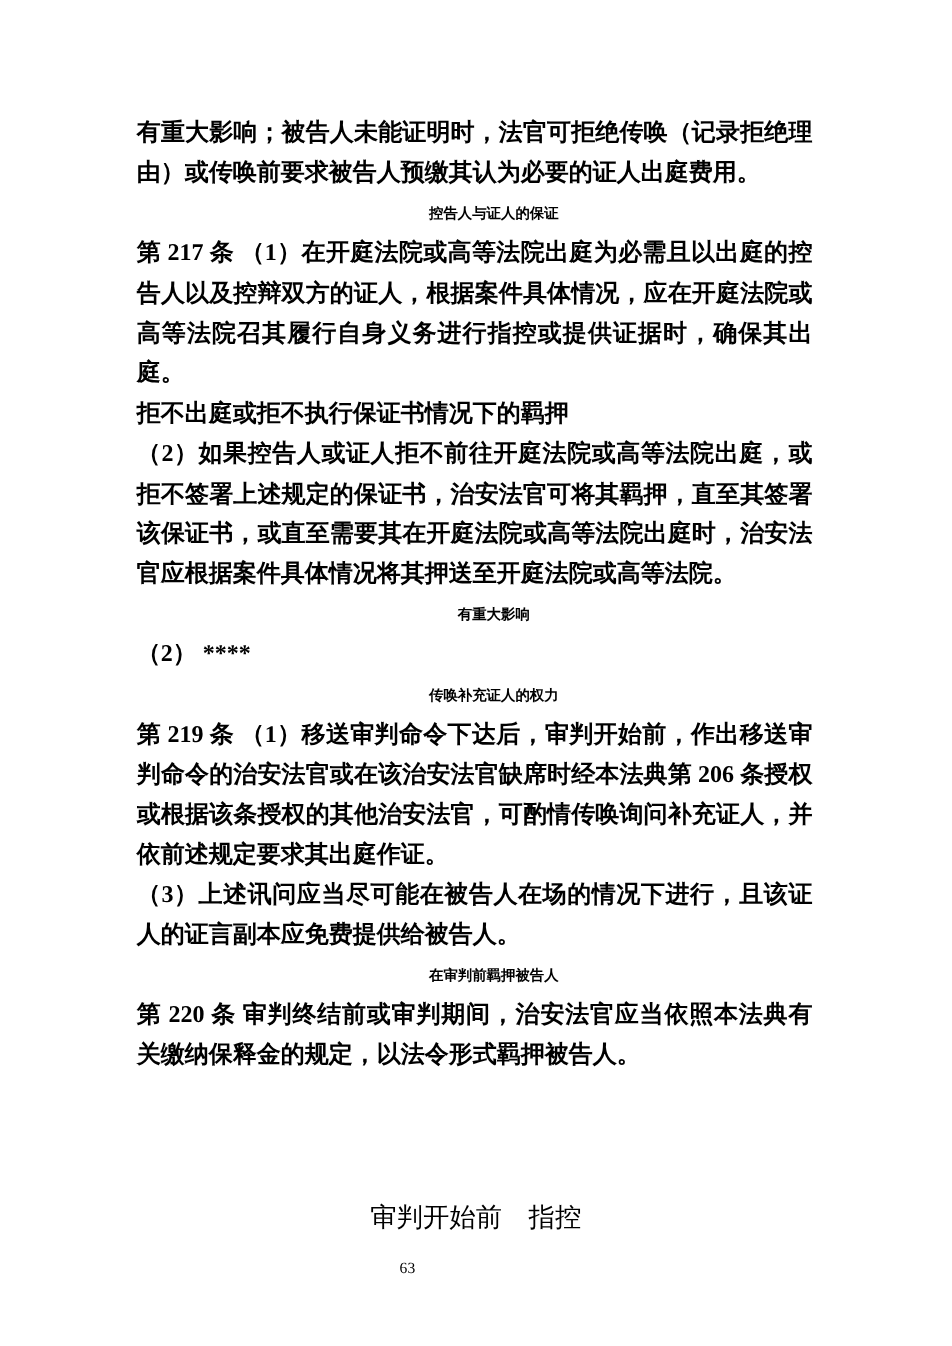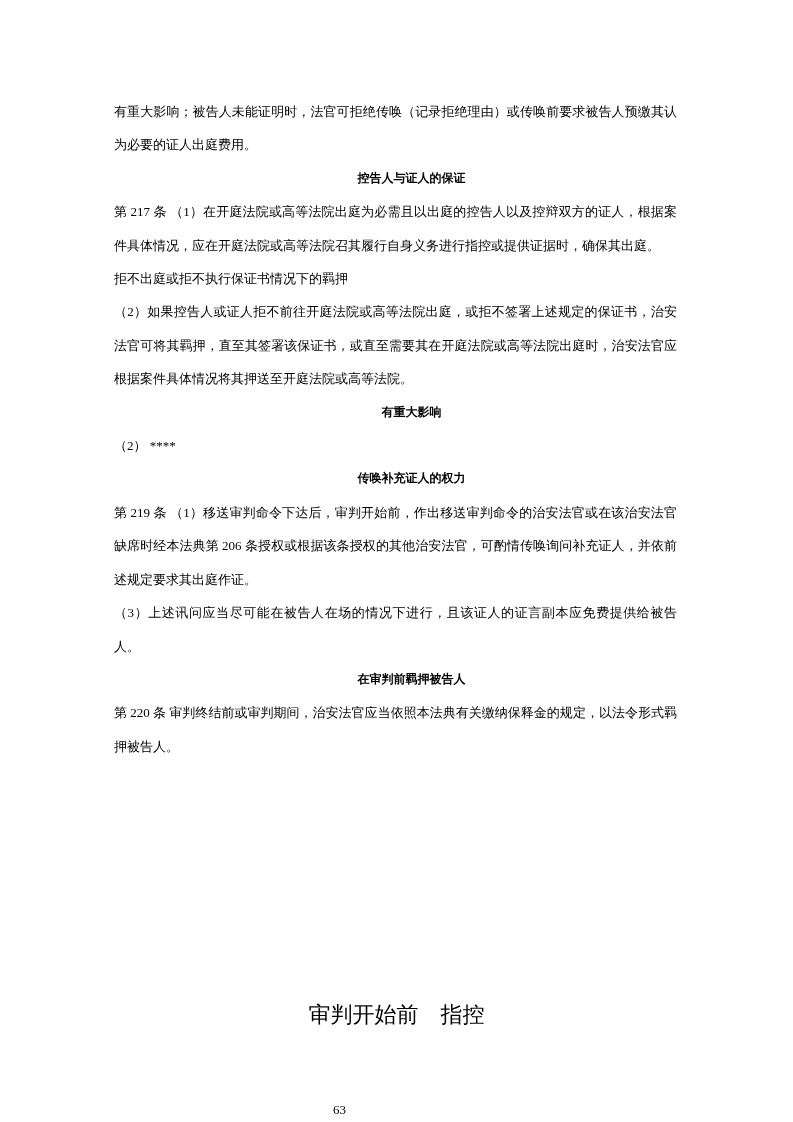--- a/index.html
+++ b/index.html
@@ -20,22 +20,22 @@
     position: absolute;
     left: 114px;
     top: 95px;
     width: 563px;
     font-size: 16px;
     line-height: 33.4px;
   }
   .content p, .content h3 {
     margin: 0;
     padding: 0;
-    font-size: 13px;
-    font-weight: normal;
+    font-size: 20px;
+    font-weight: bold;
   }
   p.body {
     text-align: justify;
     text-justify: inter-ideograph;
   }
   h3.heading {
     font-weight: bold;
     padding-left: 32px;
     font-size: 12px;
     text-align: center;
@@ -49,21 +49,21 @@
     top: 998px;
     width: 793px;
     text-align: center;
     font-size: 22px;
     line-height: 34px;
     font-weight: normal;
   }
   .footer {
     position: absolute;
     left: 0;
-    top: 1101px;
+    top: 1048px;
     width: 679px;
     text-align: center;
     font-size: 13px;
     line-height: 18px;
   }
 </style>
 </head>
 <body>
 
 <div class="page">

